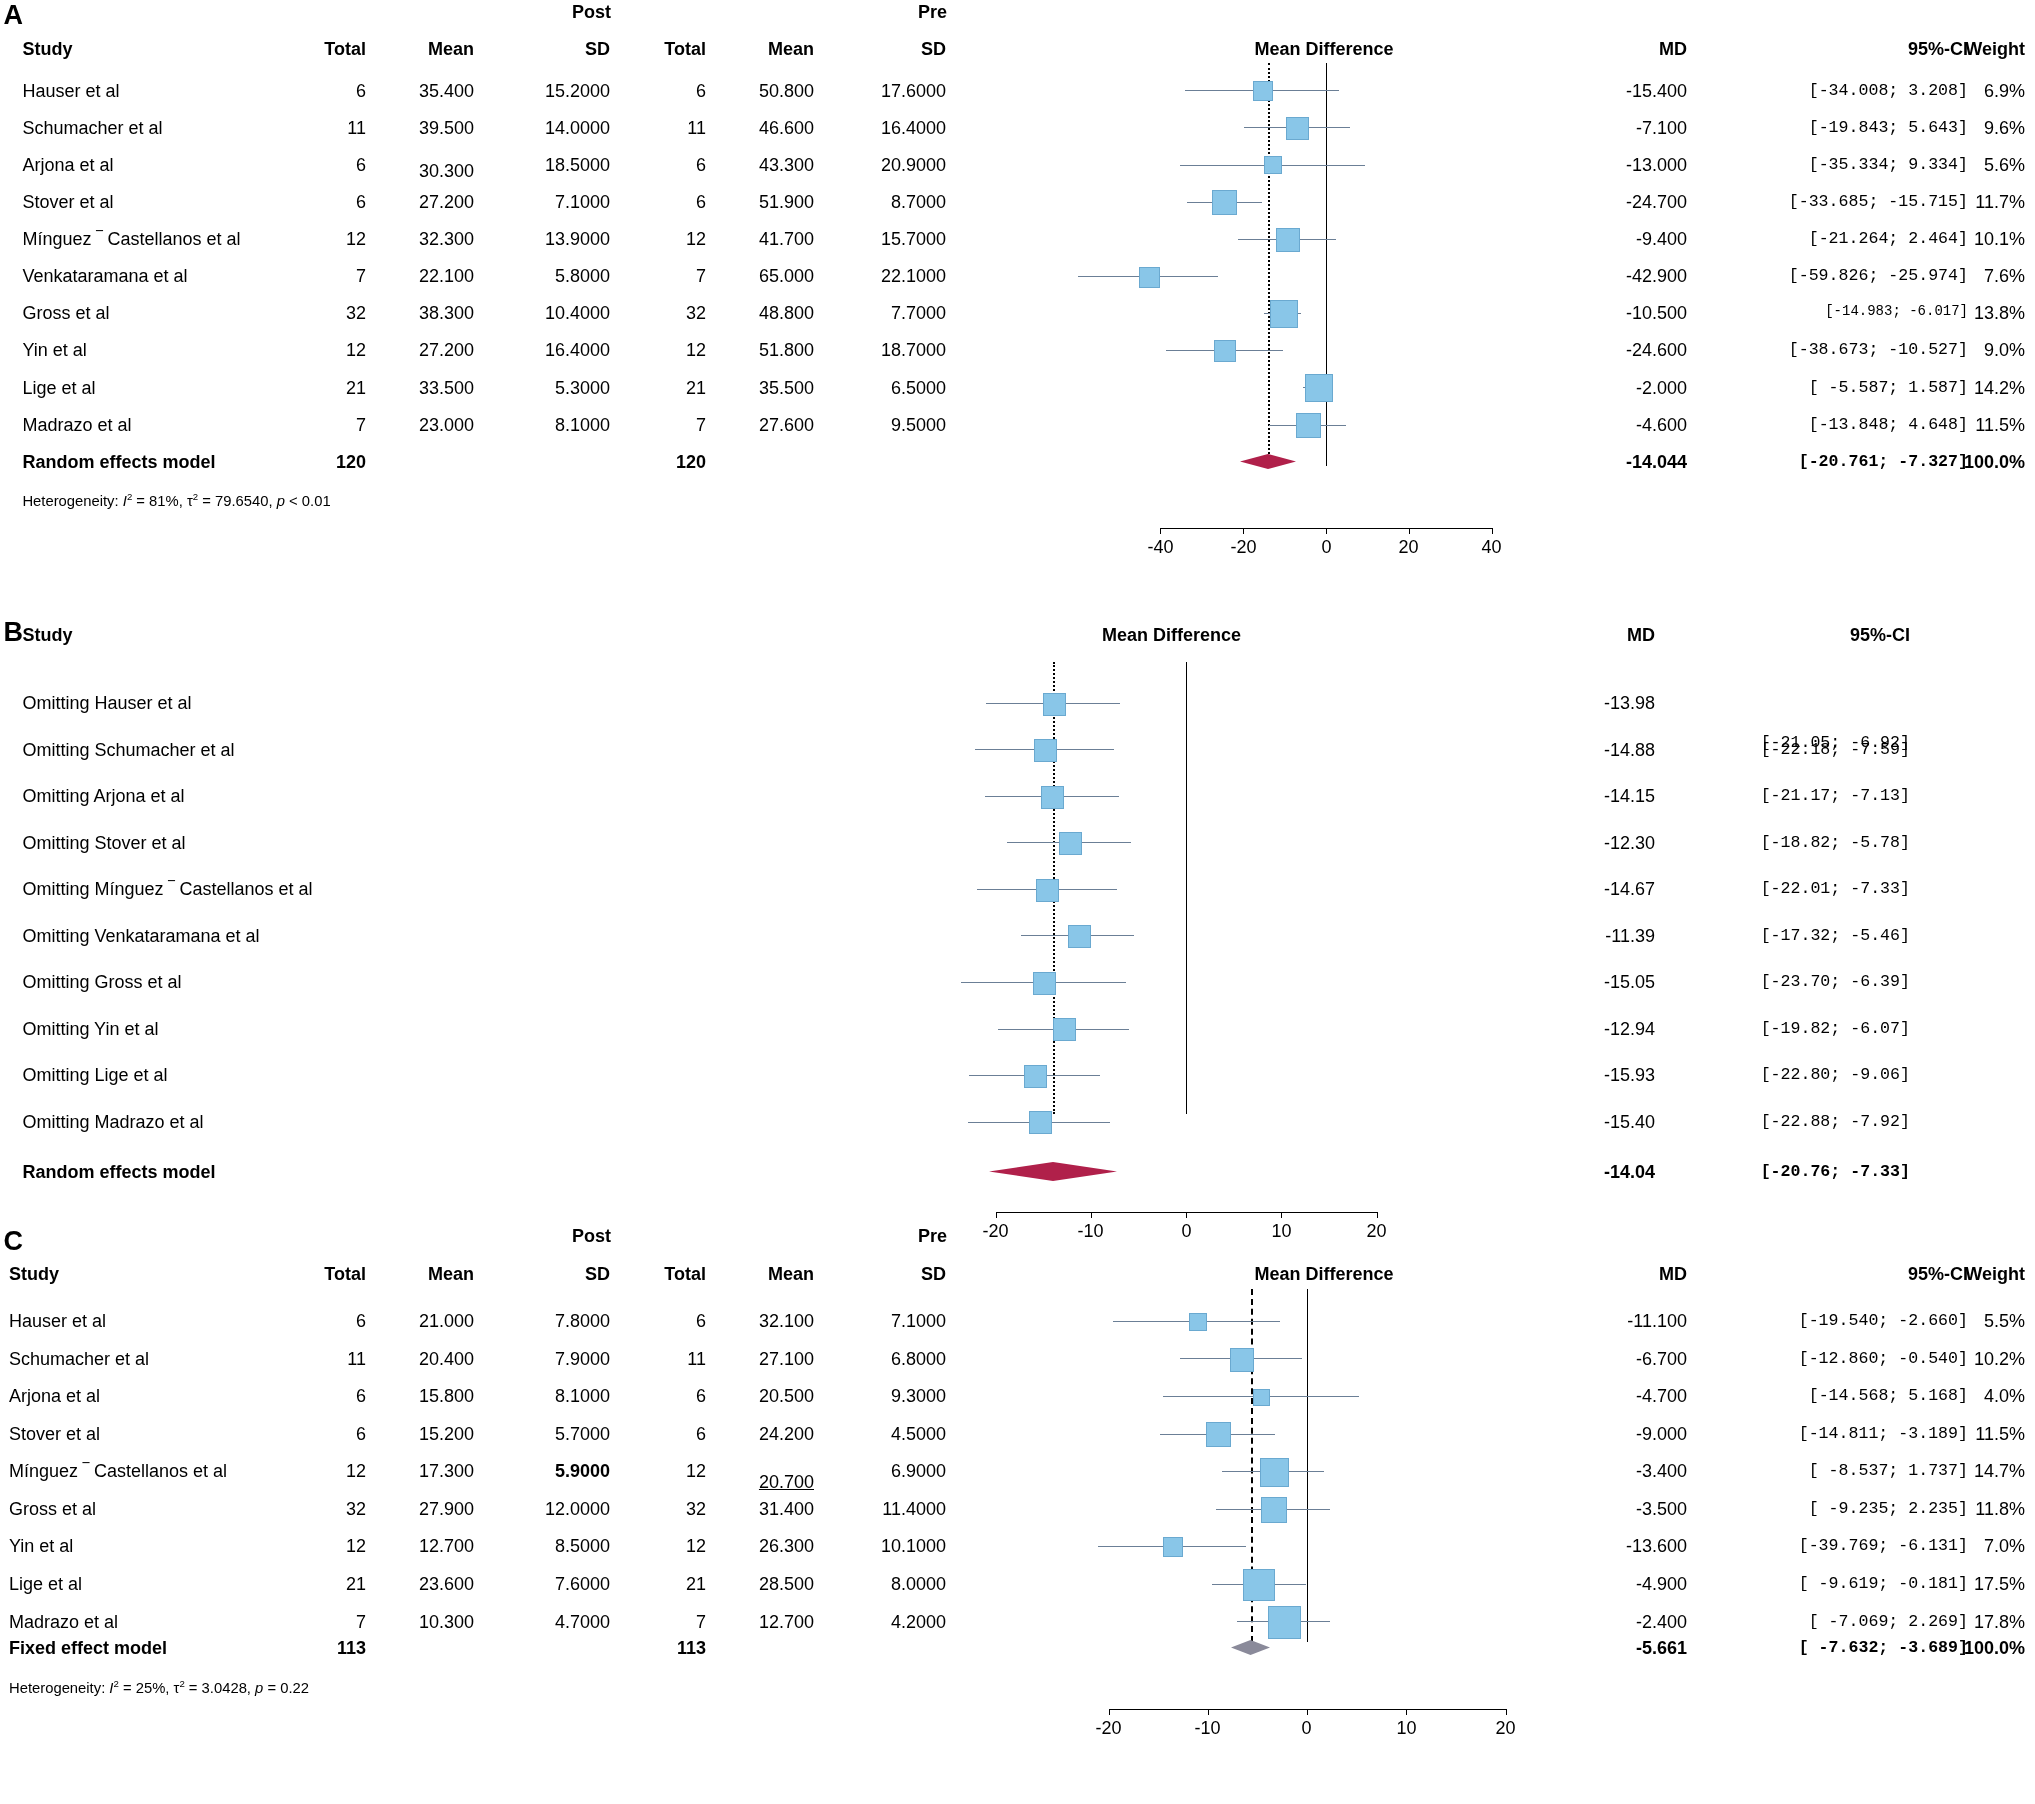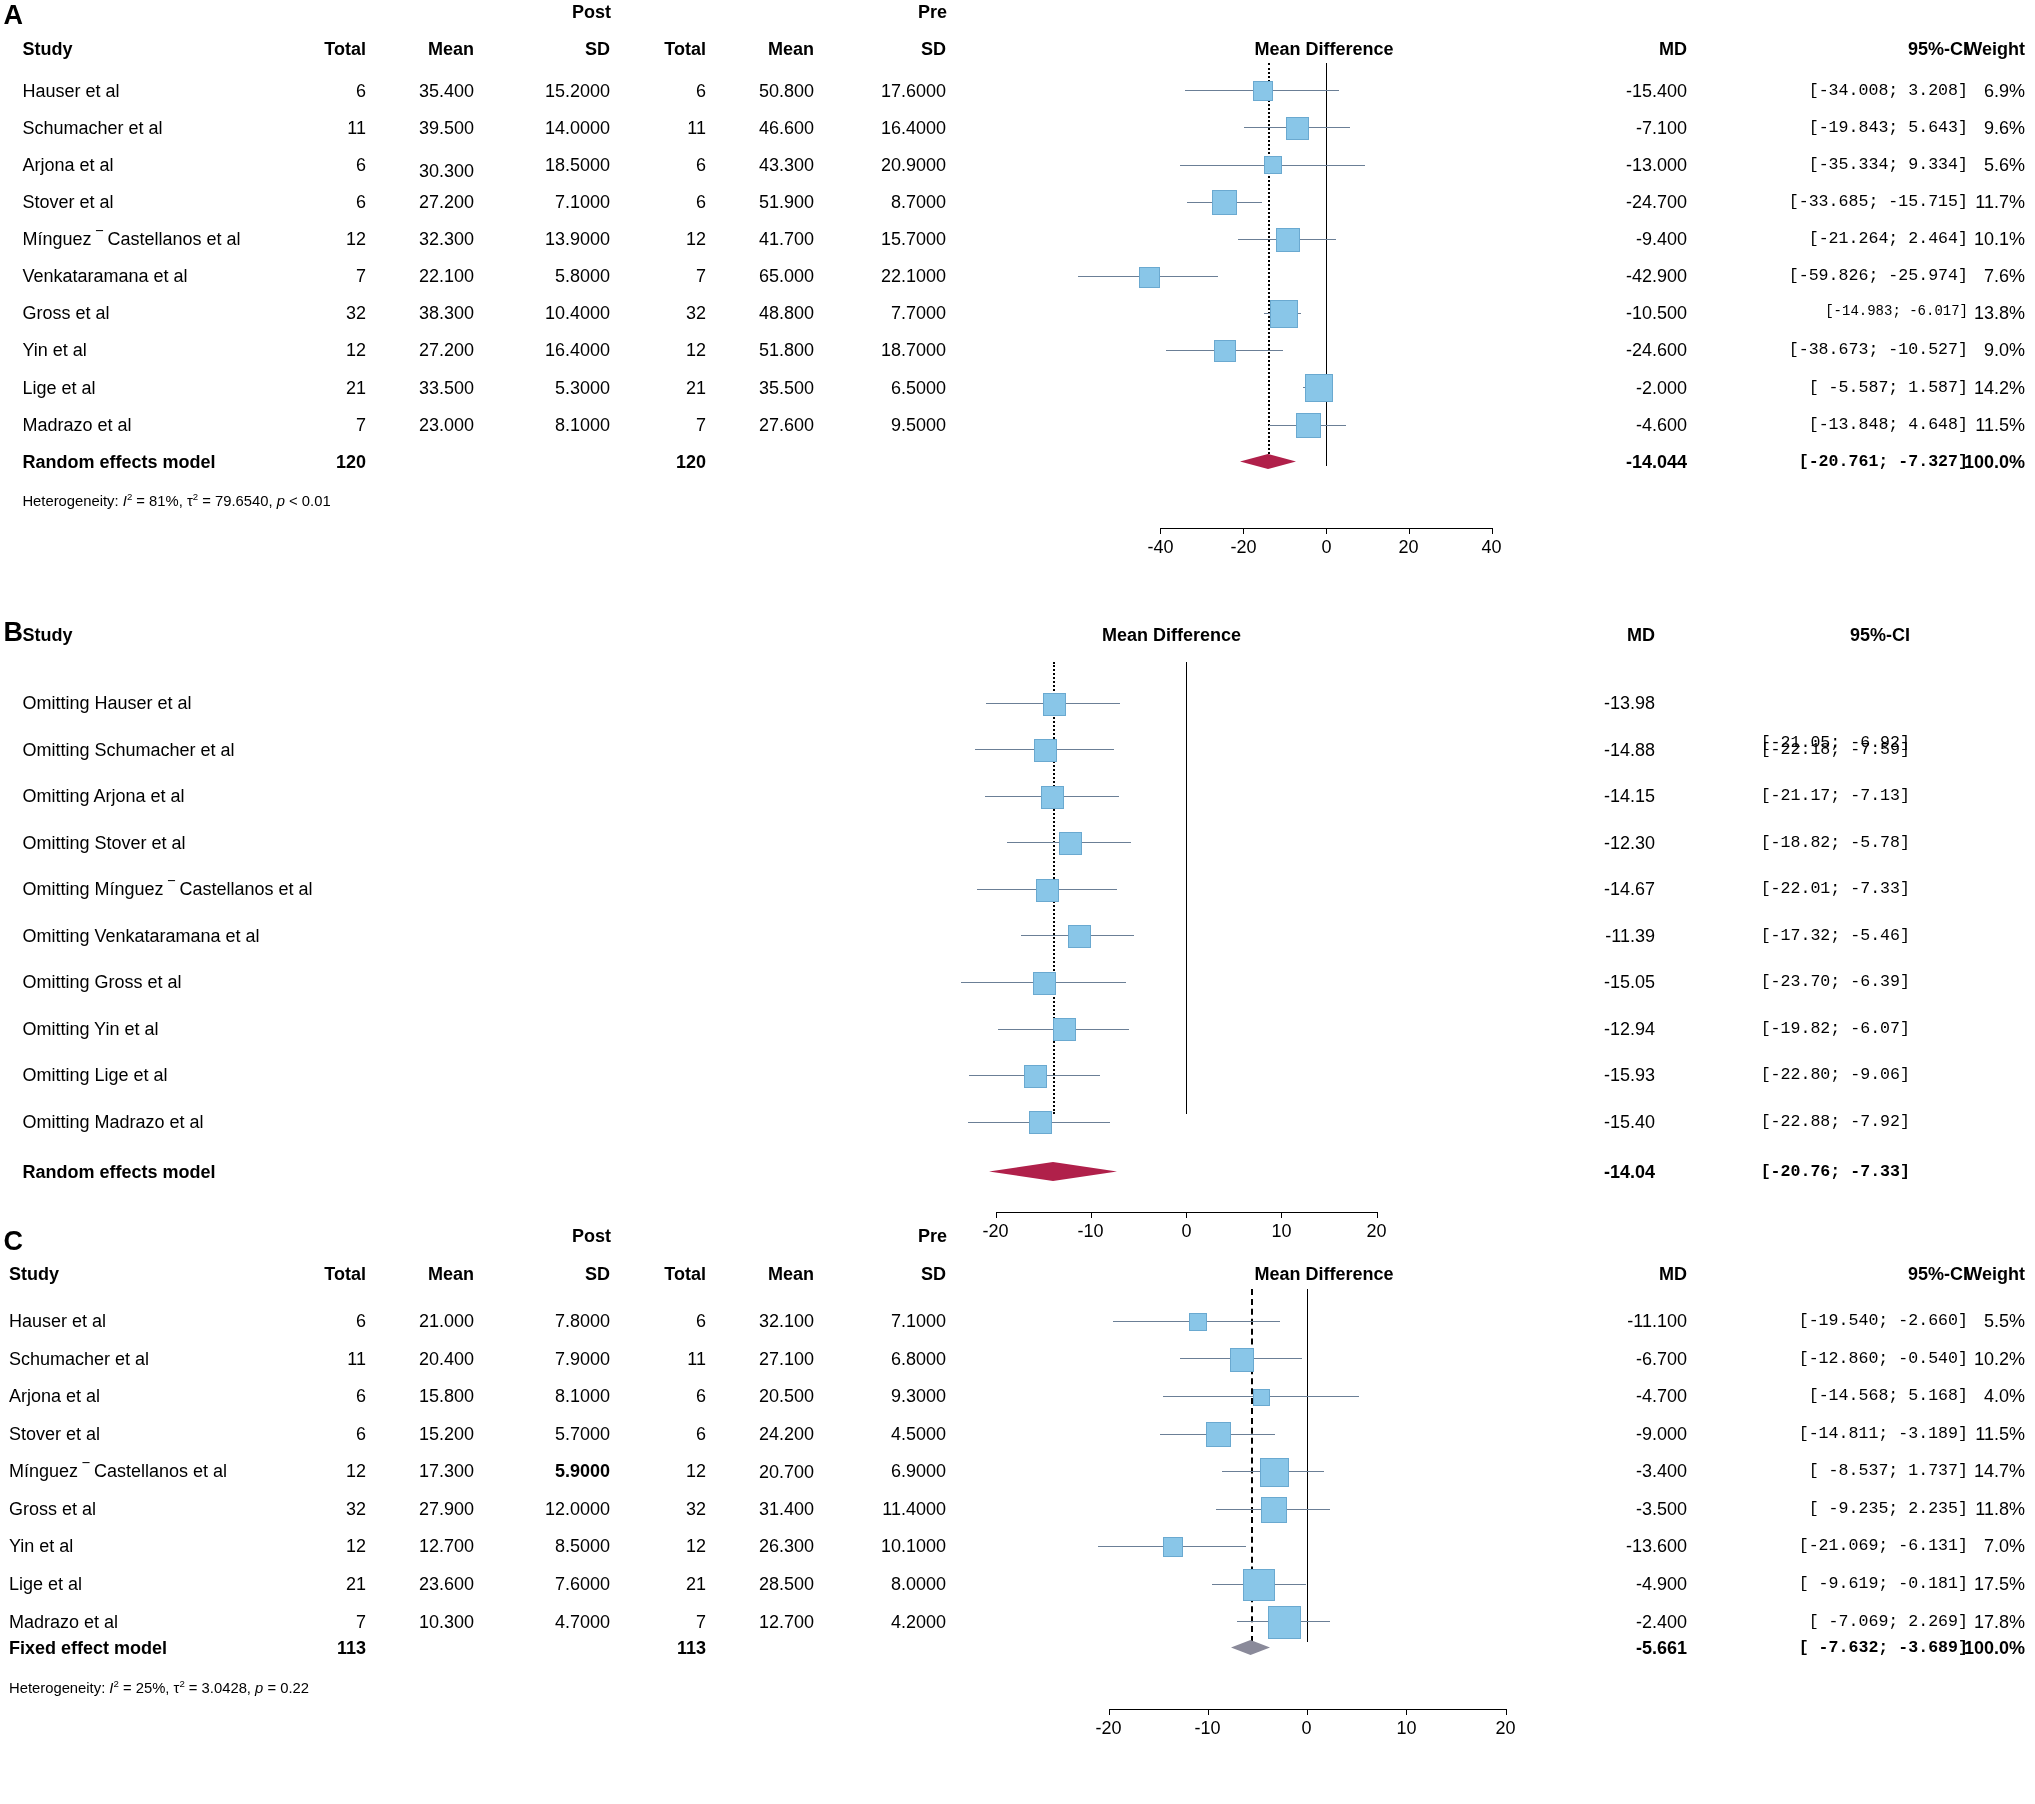--- a/index.html
+++ b/index.html
@@ -342,21 +342,21 @@
       <div class="cell r" style="left:1539px;top:198px;width:148px;">-9.000</div>
       <div class="cell r" style="left:1700px;top:198px;width:268px;font-family:'Liberation Mono',monospace;font-size:16.6px;">[-14.811;  -3.189]</div>
       <div class="cell r" style="left:1906px;top:198px;width:119px;">11.5%</div>
       <div class="ciline" style="left:1160px;top:208px;width:115px;"></div>
       <div class="box" style="left:1206px;top:196px;width:23px;height:23px;"></div>
       <div class="cell" style="left:9px;top:235px;">Mínguez ‾ Castellanos et al</div>
       <div class="cell r" style="left:277px;top:235px;width:89px;">12</div>
       <div class="cell r" style="left:376px;top:235px;width:98px;">17.300</div>
       <div class="cell r" style="left:483px;top:235px;width:127px;font-weight:bold;">5.9000</div>
       <div class="cell r" style="left:617px;top:235px;width:89px;">12</div>
-      <div class="cell r" style="left:716px;top:236px;width:98px;">20.700</div>
+      <div class="cell r" style="left:716px;top:246px;width:98px;text-decoration:underline;">20.700</div>
       <div class="cell r" style="left:819px;top:235px;width:127px;">6.9000</div>
       <div class="cell r" style="left:1539px;top:235px;width:148px;">-3.400</div>
       <div class="cell r" style="left:1700px;top:235px;width:268px;font-family:'Liberation Mono',monospace;font-size:16.6px;">[  -8.537;   1.737]</div>
       <div class="cell r" style="left:1906px;top:235px;width:119px;">14.7%</div>
       <div class="ciline" style="left:1222px;top:245px;width:102px;"></div>
       <div class="box" style="left:1260px;top:232px;width:27px;height:27px;"></div>
       <div class="cell" style="left:9px;top:273px;">Gross et al</div>
       <div class="cell r" style="left:277px;top:273px;width:89px;">32</div>
       <div class="cell r" style="left:376px;top:273px;width:98px;">27.900</div>
       <div class="cell r" style="left:483px;top:273px;width:127px;">12.0000</div>
@@ -369,21 +369,21 @@
       <div class="ciline" style="left:1216px;top:283px;width:114px;"></div>
       <div class="box" style="left:1261px;top:271px;width:23.6px;height:23.6px;"></div>
       <div class="cell" style="left:9px;top:310px;">Yin et al</div>
       <div class="cell r" style="left:277px;top:310px;width:89px;">12</div>
       <div class="cell r" style="left:376px;top:310px;width:98px;">12.700</div>
       <div class="cell r" style="left:483px;top:310px;width:127px;">8.5000</div>
       <div class="cell r" style="left:617px;top:310px;width:89px;">12</div>
       <div class="cell r" style="left:716px;top:310px;width:98px;">26.300</div>
       <div class="cell r" style="left:819px;top:310px;width:127px;">10.1000</div>
       <div class="cell r" style="left:1539px;top:310px;width:148px;">-13.600</div>
-      <div class="cell r" style="left:1700px;top:310px;width:268px;font-family:'Liberation Mono',monospace;font-size:16.6px;">[-21.069;  -6.131]</div>
+      <div class="cell r" style="left:1700px;top:310px;width:268px;font-family:'Liberation Mono',monospace;font-size:16.6px;">[-39.769;  -6.131]</div>
       <div class="cell r" style="left:1906px;top:310px;width:119px;">7.0%</div>
       <div class="ciline" style="left:1098px;top:320px;width:148px;"></div>
       <div class="box" style="left:1163px;top:311px;width:18px;height:18px;"></div>
       <div class="cell" style="left:9px;top:348px;">Lige et al</div>
       <div class="cell r" style="left:277px;top:348px;width:89px;">21</div>
       <div class="cell r" style="left:376px;top:348px;width:98px;">23.600</div>
       <div class="cell r" style="left:483px;top:348px;width:127px;">7.6000</div>
       <div class="cell r" style="left:617px;top:348px;width:89px;">21</div>
       <div class="cell r" style="left:716px;top:348px;width:98px;">28.500</div>
       <div class="cell r" style="left:819px;top:348px;width:127px;">8.0000</div>

